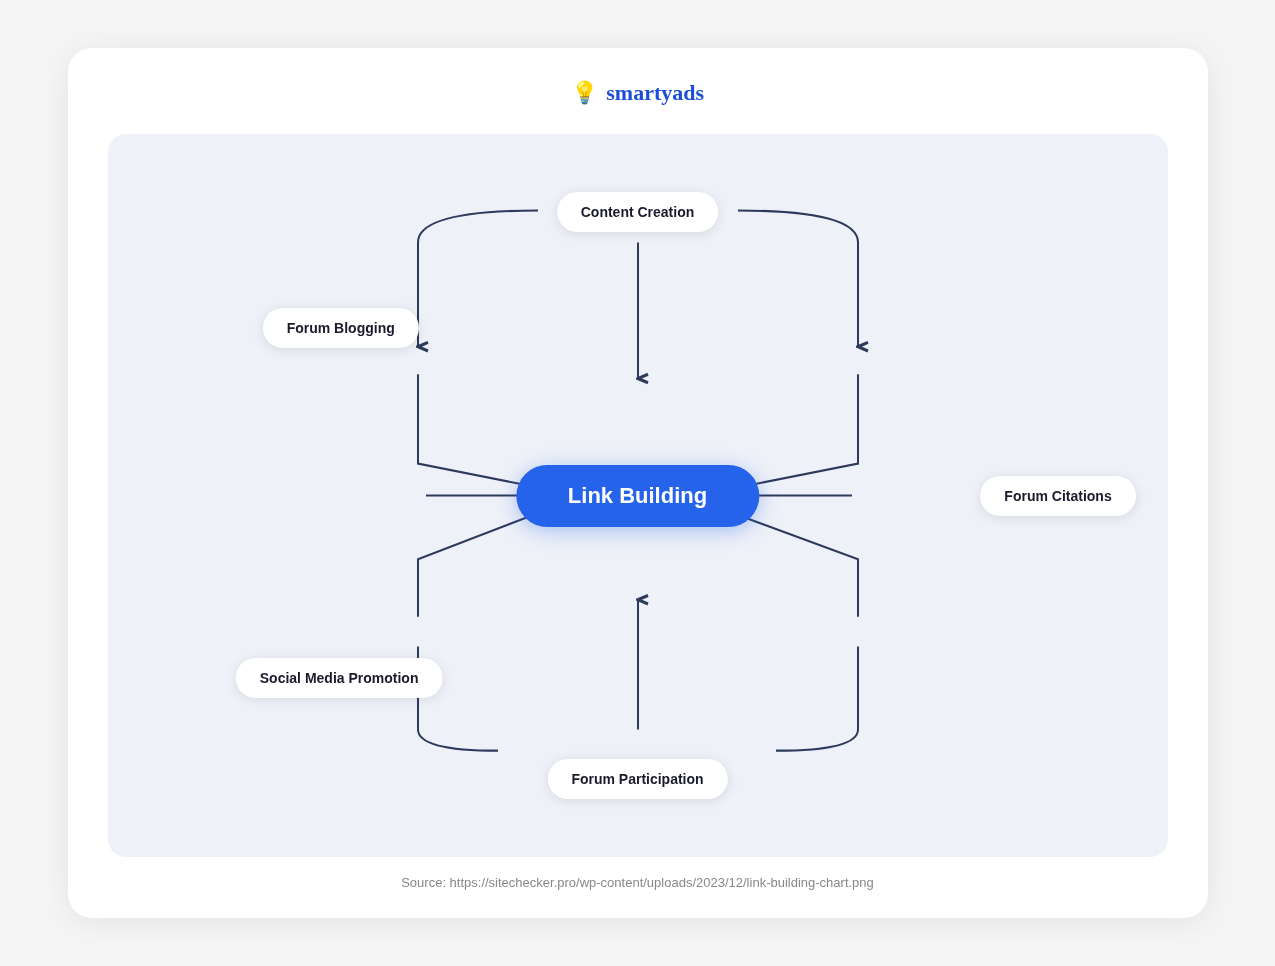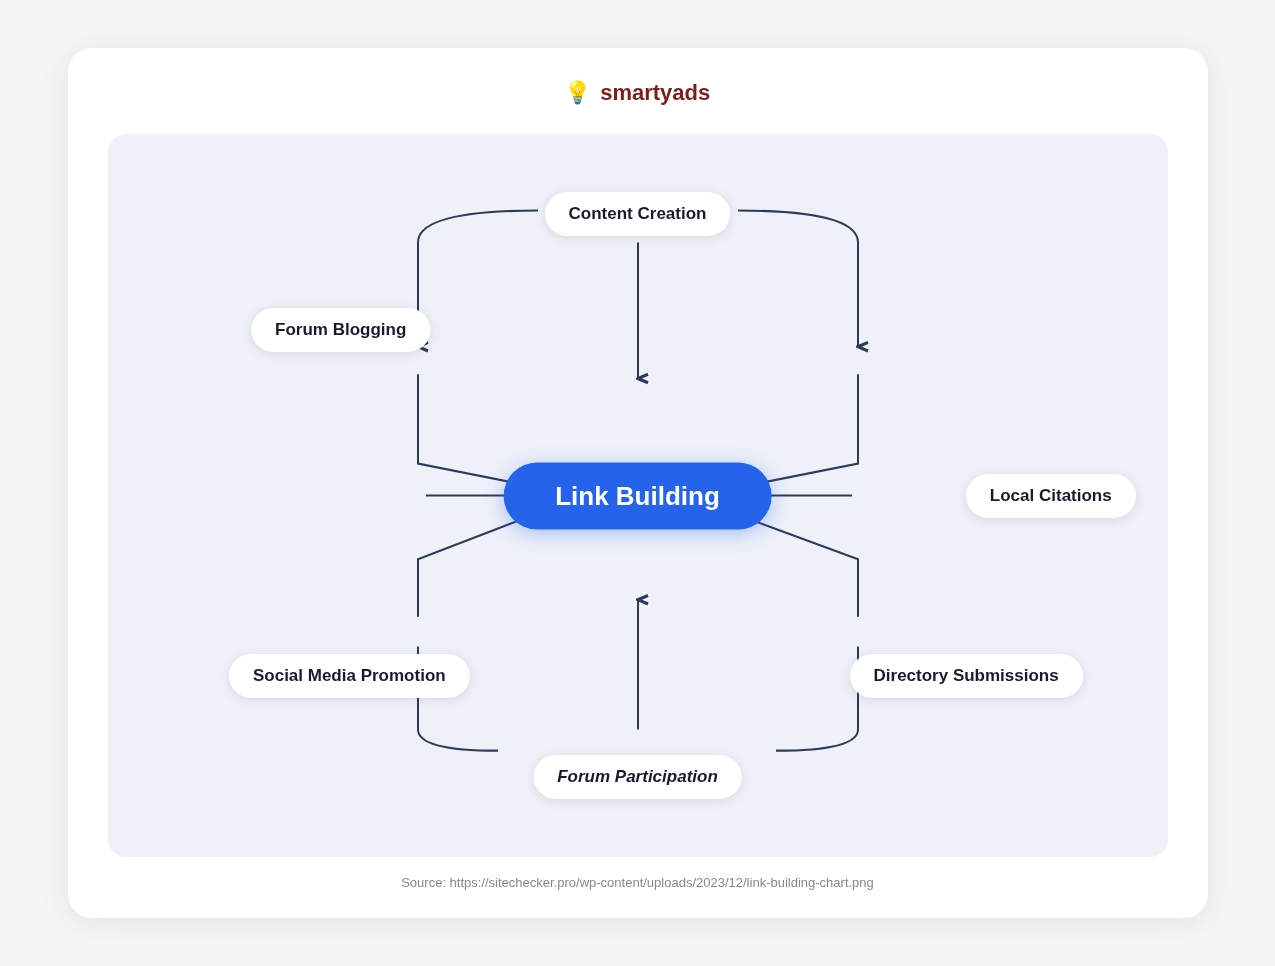--- a/index.html
+++ b/index.html
@@ -33,21 +33,22 @@
       color: #8b2fc9;
       font-size: 22px;
     }
     .logo-text {
       font-size: 22px;
       color: #222;
       font-weight: 400;
     }
     .logo-text span {
       font-weight: 700;
-      color: #7f1d1d;
+      color: #1d4ed8;
+      font-family: Liberation Serif, serif;
     }
     .diagram-area {
       flex: 1;
       width: 100%;
       background: #eef1f8;
       border-radius: 18px;
       position: relative;
       display: flex;
       align-items: center;
       justify-content: center;
@@ -62,30 +63,30 @@
     
     .node {
       position: absolute;
       background: #fff;
       border-radius: 50px;
       box-shadow: 0 2px 12px rgba(0,0,0,0.10);
       display: flex;
       align-items: center;
       justify-content: center;
       font-weight: 600;
-      font-size: 17px;
+      font-size: 14px;
       color: #1a1a2e;
       white-space: nowrap;
       padding: 12px 24px;
       z-index: 2;
     }
     .node-center {
       background: #2563eb;
       color: #fff;
-      font-size: 26px;
+      font-size: 22px;
       font-weight: 700;
       padding: 18px 52px;
       border-radius: 60px;
       box-shadow: 0 4px 20px rgba(37,99,235,0.35);
     }
 
     
     .connectors-svg {
       position: absolute;
       top: 0; left: 0;
@@ -163,30 +164,27 @@
       <span>Content Creation</span>
     </div>
 
     <div class="node" style="left: 22%; top: 24%; transform: translateX(-50%);">
       <span>Forum Blogging</span>
     </div>
 
 
 
     <div class="node" style="right: 3%; top: 50%; transform: translateY(-50%);">
-      <span>Local Citations</span>
+      <span>Forum Citations</span>
     </div>
 
     <div class="node" style="left: 16%; bottom: 22%; transform: translateX(-20%);">
       <span>Social Media Promotion</span>
     </div>
 
-    <div class="node" style="right: 8%; bottom: 22%;">
-      <span>Directory Submissions</span>
-    </div>
 
-    <div class="node" style="left: 50%; bottom: 8%; transform: translateX(-50%); font-style: italic;">
+    <div class="node" style="left: 50%; bottom: 8%; transform: translateX(-50%);">
       <span>Forum Participation</span>
     </div>
   </div>
 
   <p class="source-text">Source: https://sitechecker.pro/wp-content/uploads/2023/12/link-building-chart.png</p>
 </div>
 
 </body></html>

